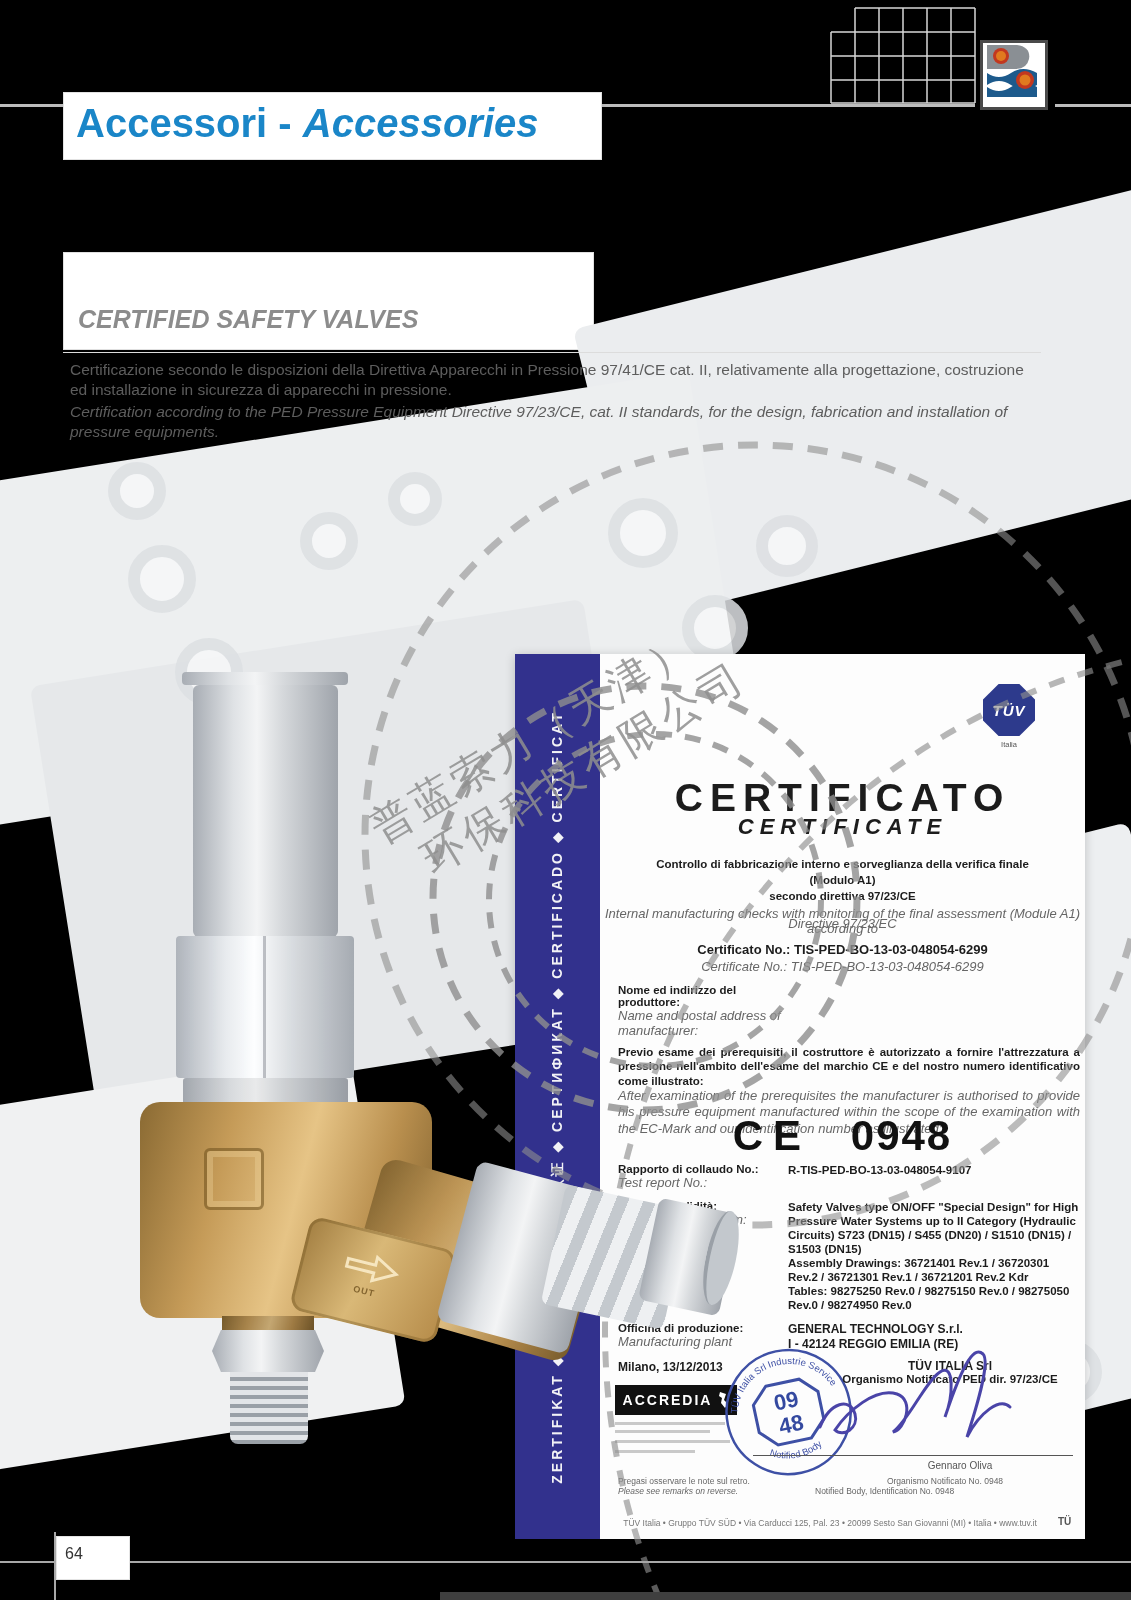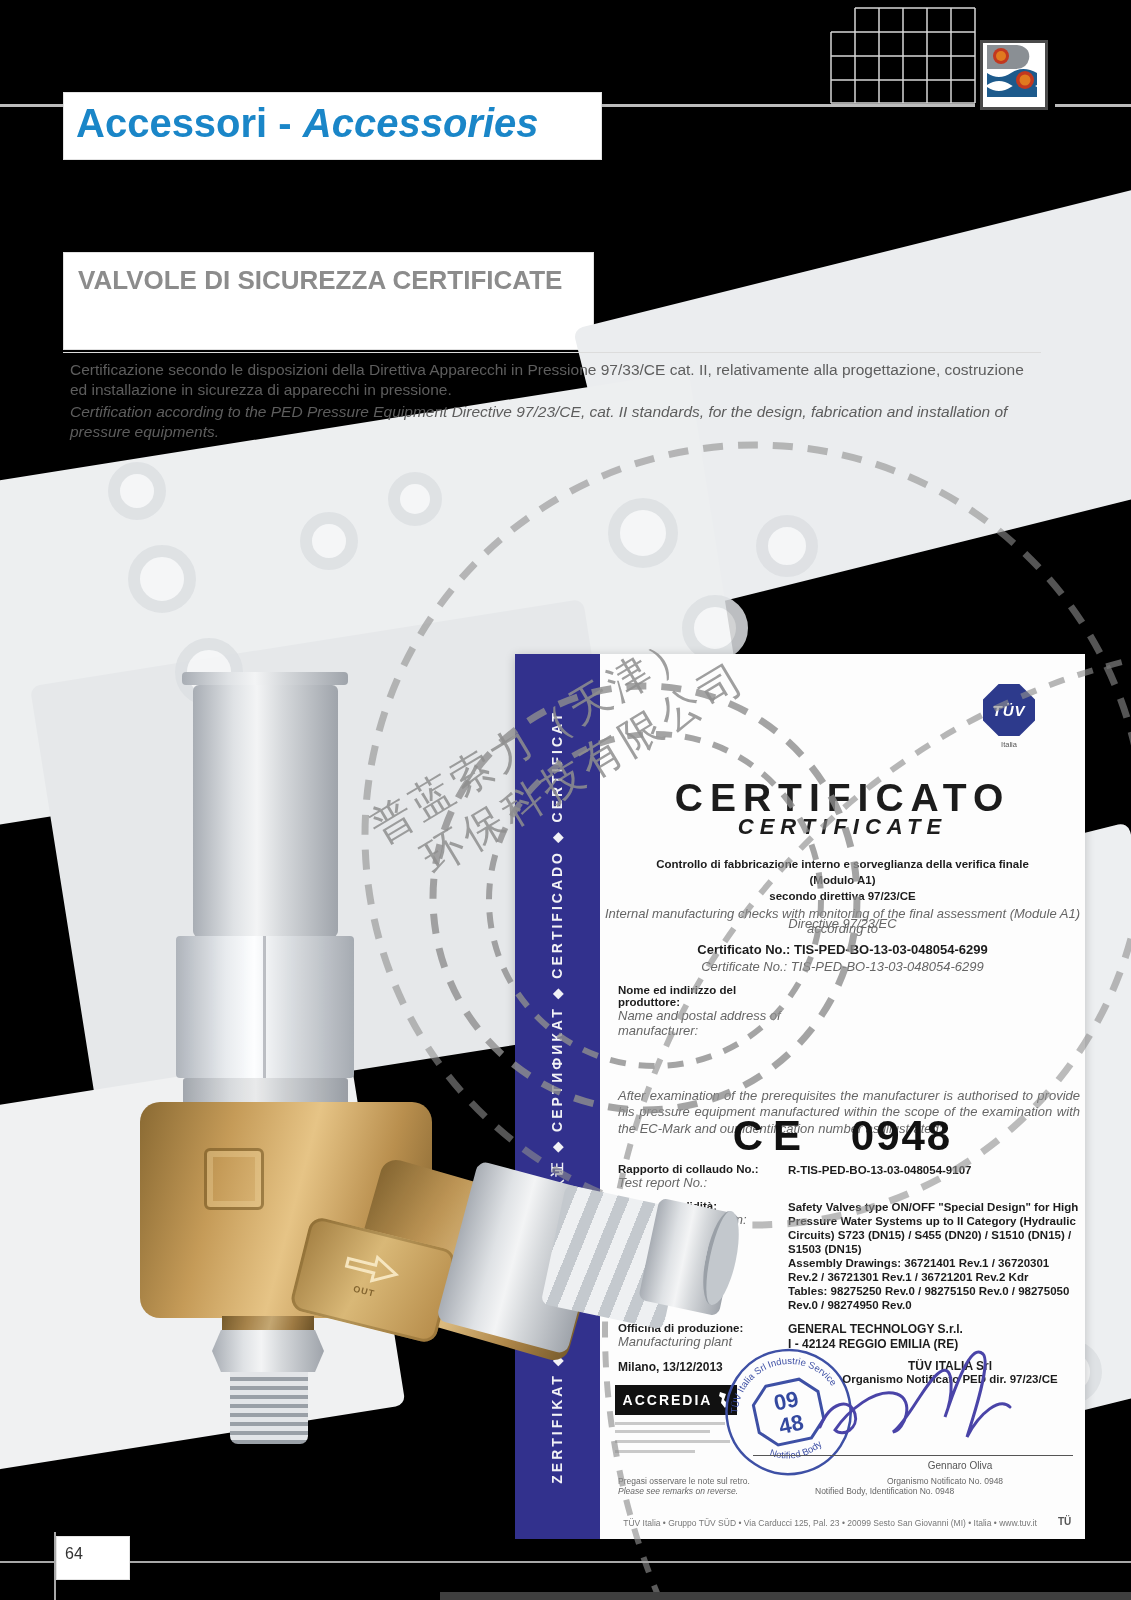--- a/index.html
+++ b/index.html
@@ -114,25 +114,25 @@
     </svg>
   </div>
 
   <div class="title-box">
     <div class="title">
       <span>Accessori - </span><span class="it">Accessories</span>
     </div>
   </div>
 
   <div class="section-box">
-    <div class="heading-it">VALVOLE DI SICUREZZA CERTIFICATE</div>
+    <div class="heading-en">CERTIFIED SAFETY VALVES</div>
   </div>
 
   <div class="intro-line"></div>
-  <div class="intro" style="top:360px;">Certificazione secondo le disposizioni della Direttiva Apparecchi in Pressione 97/33/CE cat. II, relativamente alla progettazione, costruzione ed installazione in sicurezza di apparecchi in pressione.</div>
+  <div class="intro" style="top:360px;">Certificazione secondo le disposizioni della Direttiva Apparecchi in Pressione 97/41/CE cat. II, relativamente alla progettazione, costruzione ed installazione in sicurezza di apparecchi in pressione.</div>
   <div class="intro en" style="top:402px;">Certification according to the PED Pressure Equipment Directive 97/23/CE, cat. II standards, for the design, fabrication and installation of pressure equipments.</div>
 
   <div class="sheet">
     <div class="band">
       <div class="band-text">ZERTIFIKAT ◆ CERTIFICATE ◆ 认证 ◆ СЕРТИФИКАТ ◆ CERTIFICADO ◆ CERTIFICAT</div>
     </div>
 
     <div class="tuv-oct">TÜV</div>
     <div class="tuv-sub">Italia</div>
 
@@ -146,20 +146,21 @@
     <div class="c-center c-tiny" style="top:262px;">Directive 97/23/EC</div>
 
     <div class="c-center c-b13" style="top:288px;">Certificato No.: TIS-PED-BO-13-03-048054-6299</div>
     <div class="c-center c-tiny" style="top:305px;">Certificate No.: TIS-PED-BO-13-03-048054-6299</div>
 
     <div class="c-label" style="top:330px;">
       <div class="c-b11">Nome ed indirizzo del produttore:</div>
       <div class="c-tiny">Name and postal address of manufacturer:</div>
     </div>
 
+    <div class="c-par c-b11" style="top:391px;">Previo esame dei prerequisiti, il costruttore è autorizzato a fornire l'attrezzatura a pressione nell'ambito dell'esame del marchio CE e del nostro numero identificativo come illustrato:</div>
     <div class="c-par c-tiny" style="top:434px;">After examination of the prerequisites the manufacturer is authorised to provide his pressure equipment manufactured within the scope of the examination with the EC-Mark and our identification number as illustrated:</div>
 
     <div class="ce" style="top:458px;font-size:42px;letter-spacing:10px;">
       <span>CE</span>
       <span style="letter-spacing:2px;margin-left:18px;">0948</span>
     </div>
 
     <div class="c-label" style="top:509px;">
       <div class="c-b11">Rapporto di collaudo No.:</div>
       <div class="c-tiny">Test report No.:</div>

